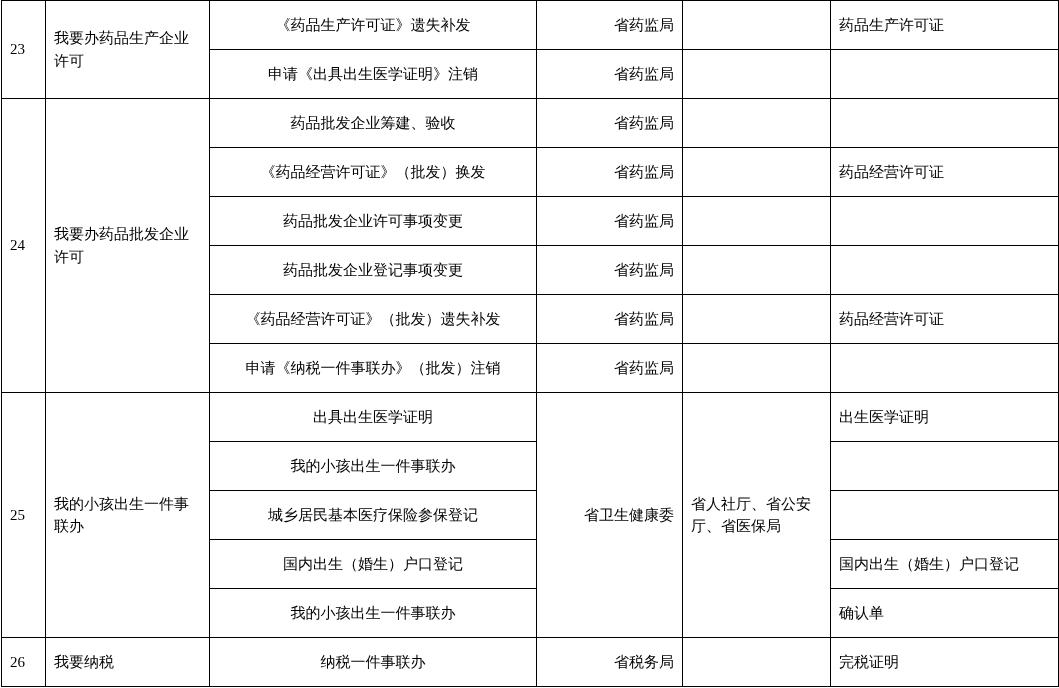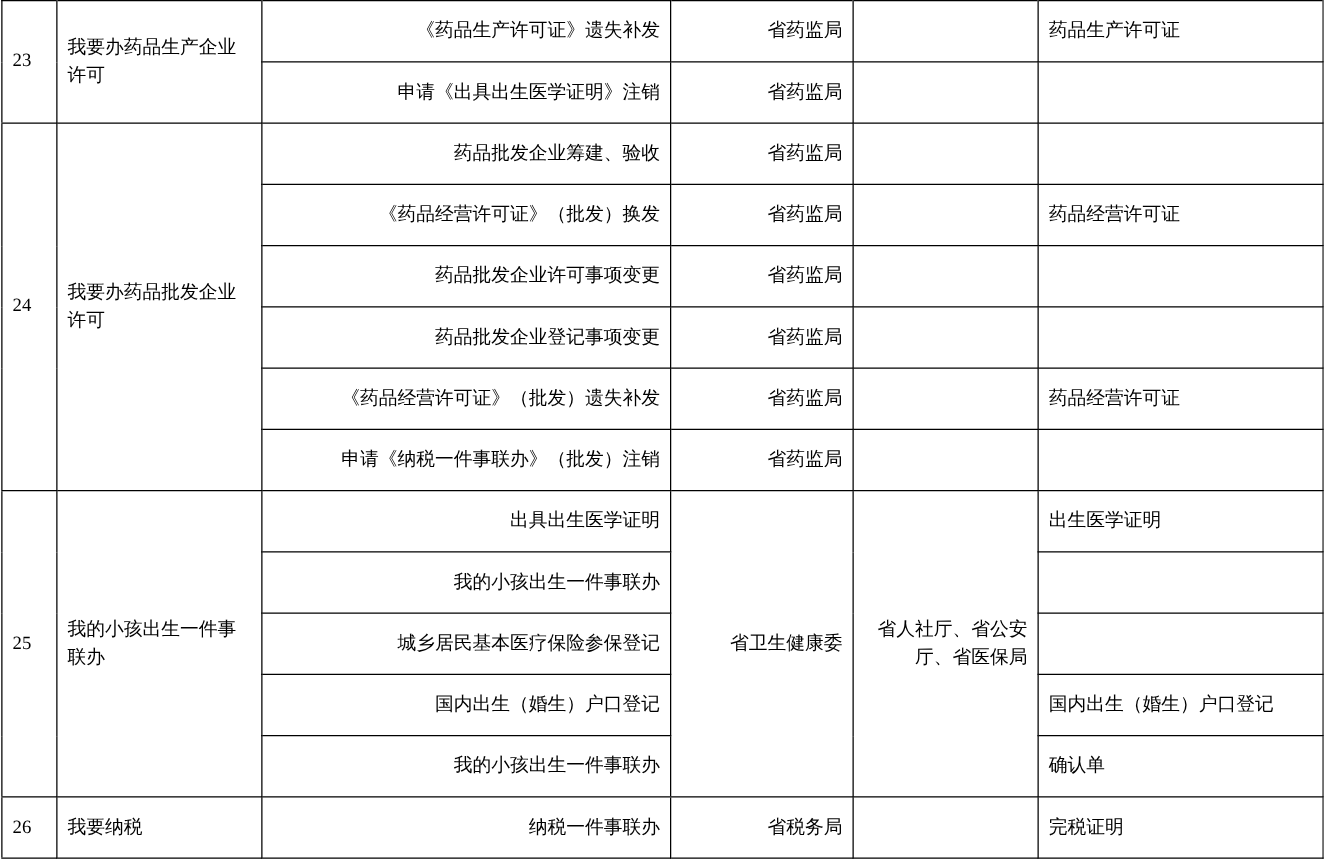--- a/index.html
+++ b/index.html
@@ -42,30 +42,30 @@
     width: 44px;
     text-align: left;
   }
   td.c-theme {
     width: 164px;
     text-align: left;
     padding-left: 10px;
   }
   td.c-item {
     width: 327px;
-    text-align: right;
+    text-align: center;
     padding-left: 14px;
   }
   td.c-dept {
     width: 146px;
     text-align: right;
   }
   td.c-dept2 {
     width: 148px;
-    text-align: right;
+    text-align: left;
   }
   td.c-cert {
     width: 228px;
     text-align: left;
     padding-left: 14px;
     margin-left: 28px;
   }
   .row-h-46 { height: 49px; }
 </style>
 </head>

